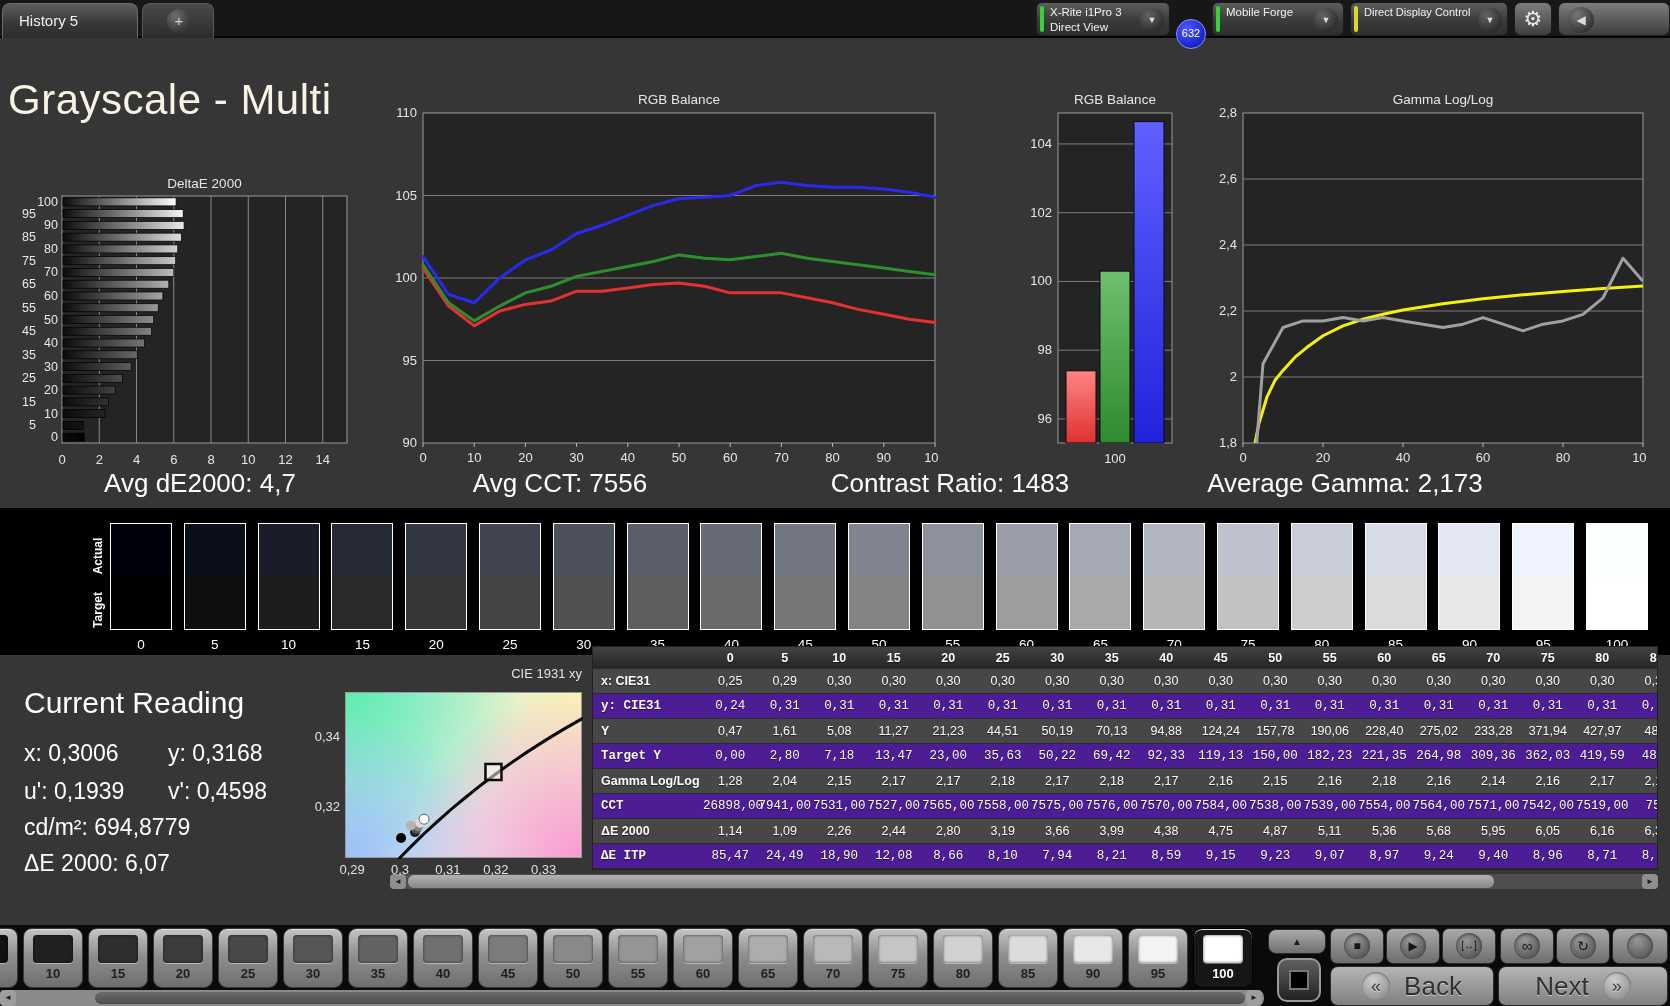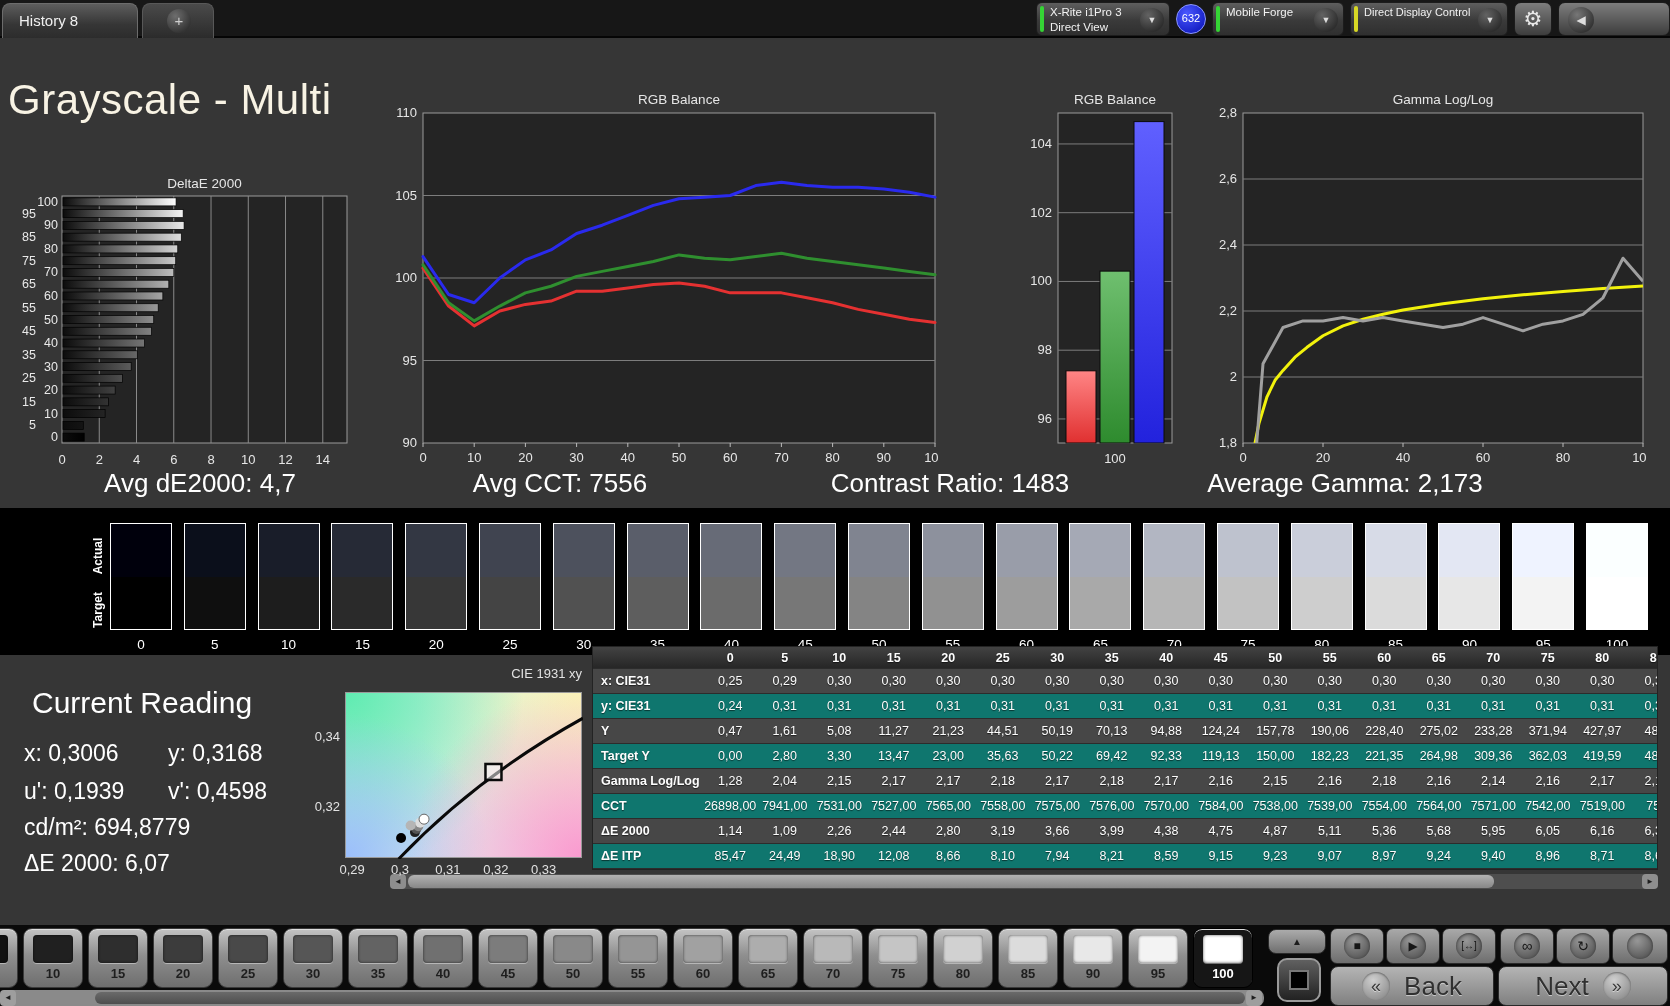--- a/index.html
+++ b/index.html
@@ -16,21 +16,21 @@
          background:linear-gradient(180deg,#4a4a4a,#2b2b2b); border:1px solid #585858; border-bottom:none; }
   .tab-add .plus { position:absolute; left:24px; top:5px; width:24px; height:24px; border-radius:50%;
          background:radial-gradient(circle at 35% 30%,#6e6e6e,#333 75%); color:#cfcfcf; font-size:15px; text-align:center; line-height:23px; }
   .dd { position:absolute; top:2px; height:34px; border-radius:6px; background:linear-gradient(180deg,#5e5e5e,#3a3a3a 55%,#2f2f2f);
         border:1px solid #1c1c1c; color:#f2f2f2; }
   .dd .accent { position:absolute; left:3px; top:3px; bottom:3px; width:4px; border-radius:2px; }
   .dd .t1 { position:absolute; left:13px; top:3px; font-size:11.5px; white-space:nowrap; }
   .dd .t2 { position:absolute; left:13px; top:18px; font-size:11.5px; white-space:nowrap; }
   .dd .arrow { position:absolute; right:5px; top:5px; width:24px; height:24px; border-radius:50%;
         background:radial-gradient(circle at 35% 30%,#636363,#2d2d2d 75%); color:#ddd; font-size:9px; text-align:center; line-height:24px; }
-  .badge { position:absolute; left:1176px; top:4px; width:30px; height:30px; border-radius:50%;
+  .badge { position:absolute; left:1176px; top:19px; width:30px; height:30px; border-radius:50%;
         background:radial-gradient(circle at 35% 30%,#4a58ff,#1822c8 72%); border:1.5px solid #8a96ff;
         color:#fff; font-size:11px; text-align:center; line-height:27px; }
   .sq-btn { position:absolute; top:2px; height:34px; border-radius:7px; background:linear-gradient(180deg,#7d7d7d,#3d3d3d);
         border:1px solid #1c1c1c; text-align:center; }
   .gear-glyph { color:#e8e8e8; font-size:21px; line-height:32px; }
   .collapse-circle { position:absolute; left:9px; top:4px; width:26px; height:26px; border-radius:50%;
         background:radial-gradient(circle at 35% 30%,#777,#333 75%); color:#ddd; font-size:12px; line-height:26px; text-align:center; }
 
   
   .page-title { position:absolute; left:8px; top:76px; font-size:42px; font-weight:300; letter-spacing:0.5px; color:#f8f3e4; }
@@ -40,38 +40,38 @@
 
   
   .strip { position:absolute; left:0; top:508px; width:1670px; height:147px; background:#000; }
   .strip-rot { position:absolute; width:60px; font-size:12px; font-weight:bold; color:#fff; text-align:center; transform:rotate(-90deg); }
   .sw-col { position:absolute; top:15px; width:62px; }
   .sw-cell { width:62px; height:107px; border:1.5px solid #fff; }
   .sw-half { width:100%; height:50%; }
   .sw-label { margin-top:7px; text-align:center; color:#fff; font-size:13.5px; }
 
   
-  .cr-title { position:absolute; left:24px; top:686px; font-size:30px; color:#fff;margin-left:8px; }
+  .cr-title { position:absolute; left:24px; top:686px; font-size:30px; color:#fff; }
   .cr-line { position:absolute; font-size:23px; color:#fff; white-space:nowrap; }
   .cie-plot { position:absolute; left:345px; top:692px; width:237px; height:166px; border:1px solid #9a9a9a;
         background:
           radial-gradient(circle at 100% 100%, rgba(250,150,205,.95), rgba(250,150,205,0) 60%),
           radial-gradient(circle at 0% 100%, rgba(150,185,255,.9), rgba(150,185,255,0) 50%),
           radial-gradient(circle at 0% 0%, rgba(90,235,175,.95), rgba(90,235,175,0) 62%),
           radial-gradient(circle at 100% 0%, rgba(252,246,180,.95), rgba(252,246,180,0) 58%),
           linear-gradient(135deg,#bdf0da,#f6ecf2);
   }
   .cie-label { position:absolute; font-size:13px; color:#e2e2e2; }
 
   
   .tbl-wrap { position:absolute; left:592px; top:646px; width:1066px; height:224px; overflow:hidden; border:1px solid #232323; background:#2e2e2e; }
   .trow { display:grid; grid-template-columns:110px repeat(18,54.5px); height:25px; line-height:25px; border-bottom:1px solid #2c2c2c; }
   .trow.head { height:22px; line-height:22px; background:linear-gradient(180deg,#424242,#262626); }
   .trow.dark { background:#474747; }
-  .trow.light { background:#0f766e; }
+  .trow.light { background:#4c1d95;font-family:Liberation Mono, monospace; }
   .tcell { font-size:12.5px; color:#fdfdfd; text-align:center; white-space:nowrap; text-shadow:0 1px 1px rgba(0,0,0,.55); }
   .tcell.lbl { text-align:left; padding-left:8px; font-weight:bold; }
   .trow.head .tcell { font-weight:bold; }
 
   
   .sbar { position:absolute; }
   .sbar .track { position:absolute; inset:0; border-radius:7px; }
   .sbar .thumb { position:absolute; border-radius:6px; }
   .sbar .sarrow { position:absolute; width:16px; text-align:center; font-size:8px; color:#1e1e1e; border-radius:4px; }
 
@@ -98,21 +98,21 @@
   .stopbtn { position:absolute; left:1277px; top:33px; width:44px; height:44px; border-radius:10px;
         background:linear-gradient(180deg,#606060,#222); border:2px solid #9a9a9a; display:flex; align-items:center; justify-content:center; }
   .stopbtn .blk { width:20px; height:20px; background:#000; border:2px solid #777; }
 </style>
 </head>
 <body>
 
 <div id="page">
 
   <div class="topbar">
-    <div class="tab">History 8</div>
+    <div class="tab">History 5</div>
     <div class="tab-add">
       <div class="plus">+</div>
     </div>
     <div class="dd" style="left:1036px;width:134px">
       <div class="accent" style="background:#35d435"></div>
       <div class="t1">X-Rite i1Pro 3</div>
       <div class="t2">Direct View</div>
       <div class="arrow">▼</div>
     </div>
     <div class="badge">632</div>
@@ -653,21 +653,21 @@
         <div class="tcell">275,02</div>
         <div class="tcell">233,28</div>
         <div class="tcell">371,94</div>
         <div class="tcell">427,97</div>
         <div class="tcell">488,</div>
       </div>
       <div class="trow light">
         <div class="tcell lbl">Target Y</div>
         <div class="tcell">0,00</div>
         <div class="tcell">2,80</div>
-        <div class="tcell">3,30</div>
+        <div class="tcell">7,18</div>
         <div class="tcell">13,47</div>
         <div class="tcell">23,00</div>
         <div class="tcell">35,63</div>
         <div class="tcell">50,22</div>
         <div class="tcell">69,42</div>
         <div class="tcell">92,33</div>
         <div class="tcell">119,13</div>
         <div class="tcell">150,00</div>
         <div class="tcell">182,23</div>
         <div class="tcell">221,35</div>

